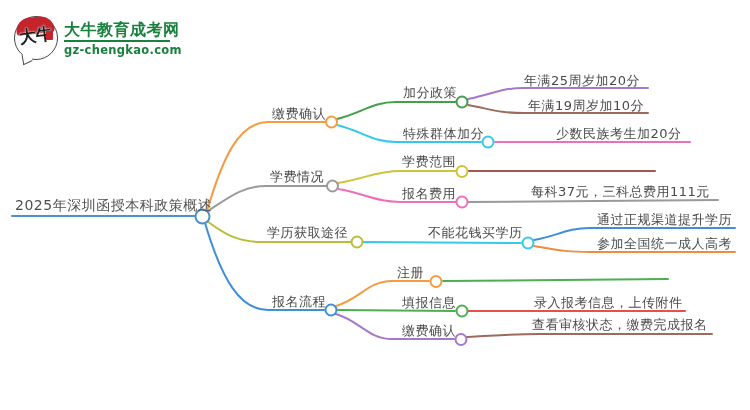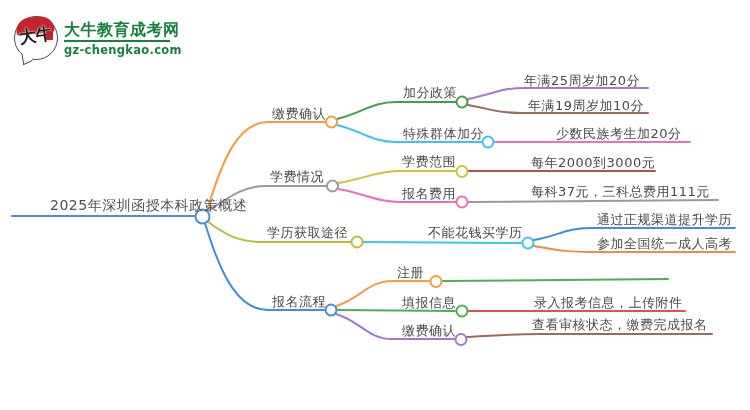--- a/index.html
+++ b/index.html
@@ -6,21 +6,21 @@
   body{
     width:750px;height:410px;background:#ffffff;position:relative;overflow:hidden;
     font-family:"DejaVu Sans","Liberation Sans",sans-serif;
   }
   .stage{position:absolute;inset:0;width:750px;height:410px;}
   svg.connectors{position:absolute;left:0;top:0;}
   .label{
     position:absolute;color:#4a4a4a;font-size:13px;line-height:15px;white-space:nowrap;
     letter-spacing:0.5px;
   }
-  .root-label{font-size:14px;color:#4f4f4f;letter-spacing:0.5px;margin-left:35px;}
+  .root-label{font-size:14px;color:#4f4f4f;letter-spacing:0.5px;}
   
   .logo{position:absolute;left:14px;top:14px;width:230px;height:50px;}
   .logo-icon{
     position:absolute;left:0;top:2px;width:42px;height:42px;border-radius:50%;
     border:1.6px solid #4a4a4a;background:#fff;
   }
   .logo-cap{
     position:absolute;left:1px;top:0px;width:38px;height:17px;
     border-radius:19px 19px 5px 5px;background:#c5242c;transform:rotate(-6deg);
   }
@@ -131,21 +131,20 @@
 
   <div class="label" style="left:272px;top:106px;">缴费确认</div>
   <div class="label" style="left:403px;top:85px;">加分政策</div>
   <div class="label" style="left:524px;top:73px;">年满25周岁加20分</div>
   <div class="label" style="left:528px;top:98px;">年满19周岁加10分</div>
   <div class="label" style="left:403px;top:126px;">特殊群体加分</div>
   <div class="label" style="left:556px;top:126px;">少数民族考生加20分</div>
 
   <div class="label" style="left:270px;top:169px;">学费情况</div>
   <div class="label" style="left:402px;top:154px;">学费范围</div>
-  <div class="label" style="left:531px;top:155px;">每年2000到3000元</div>
   <div class="label" style="left:402px;top:186px;">报名费用</div>
   <div class="label" style="left:531px;top:184px;">每科37元，三科总费用111元</div>
 
   <div class="label" style="left:267px;top:225px;">学历获取途径</div>
   <div class="label" style="left:597px;top:212px;">通过正规渠道提升学历</div>
   <div class="label" style="left:428px;top:225px;">不能花钱买学历</div>
   <div class="label" style="left:597px;top:236px;">参加全国统一成人高考</div>
 
   <div class="label" style="left:272px;top:294px;">报名流程</div>
   <div class="label" style="left:397px;top:265px;">注册</div>

